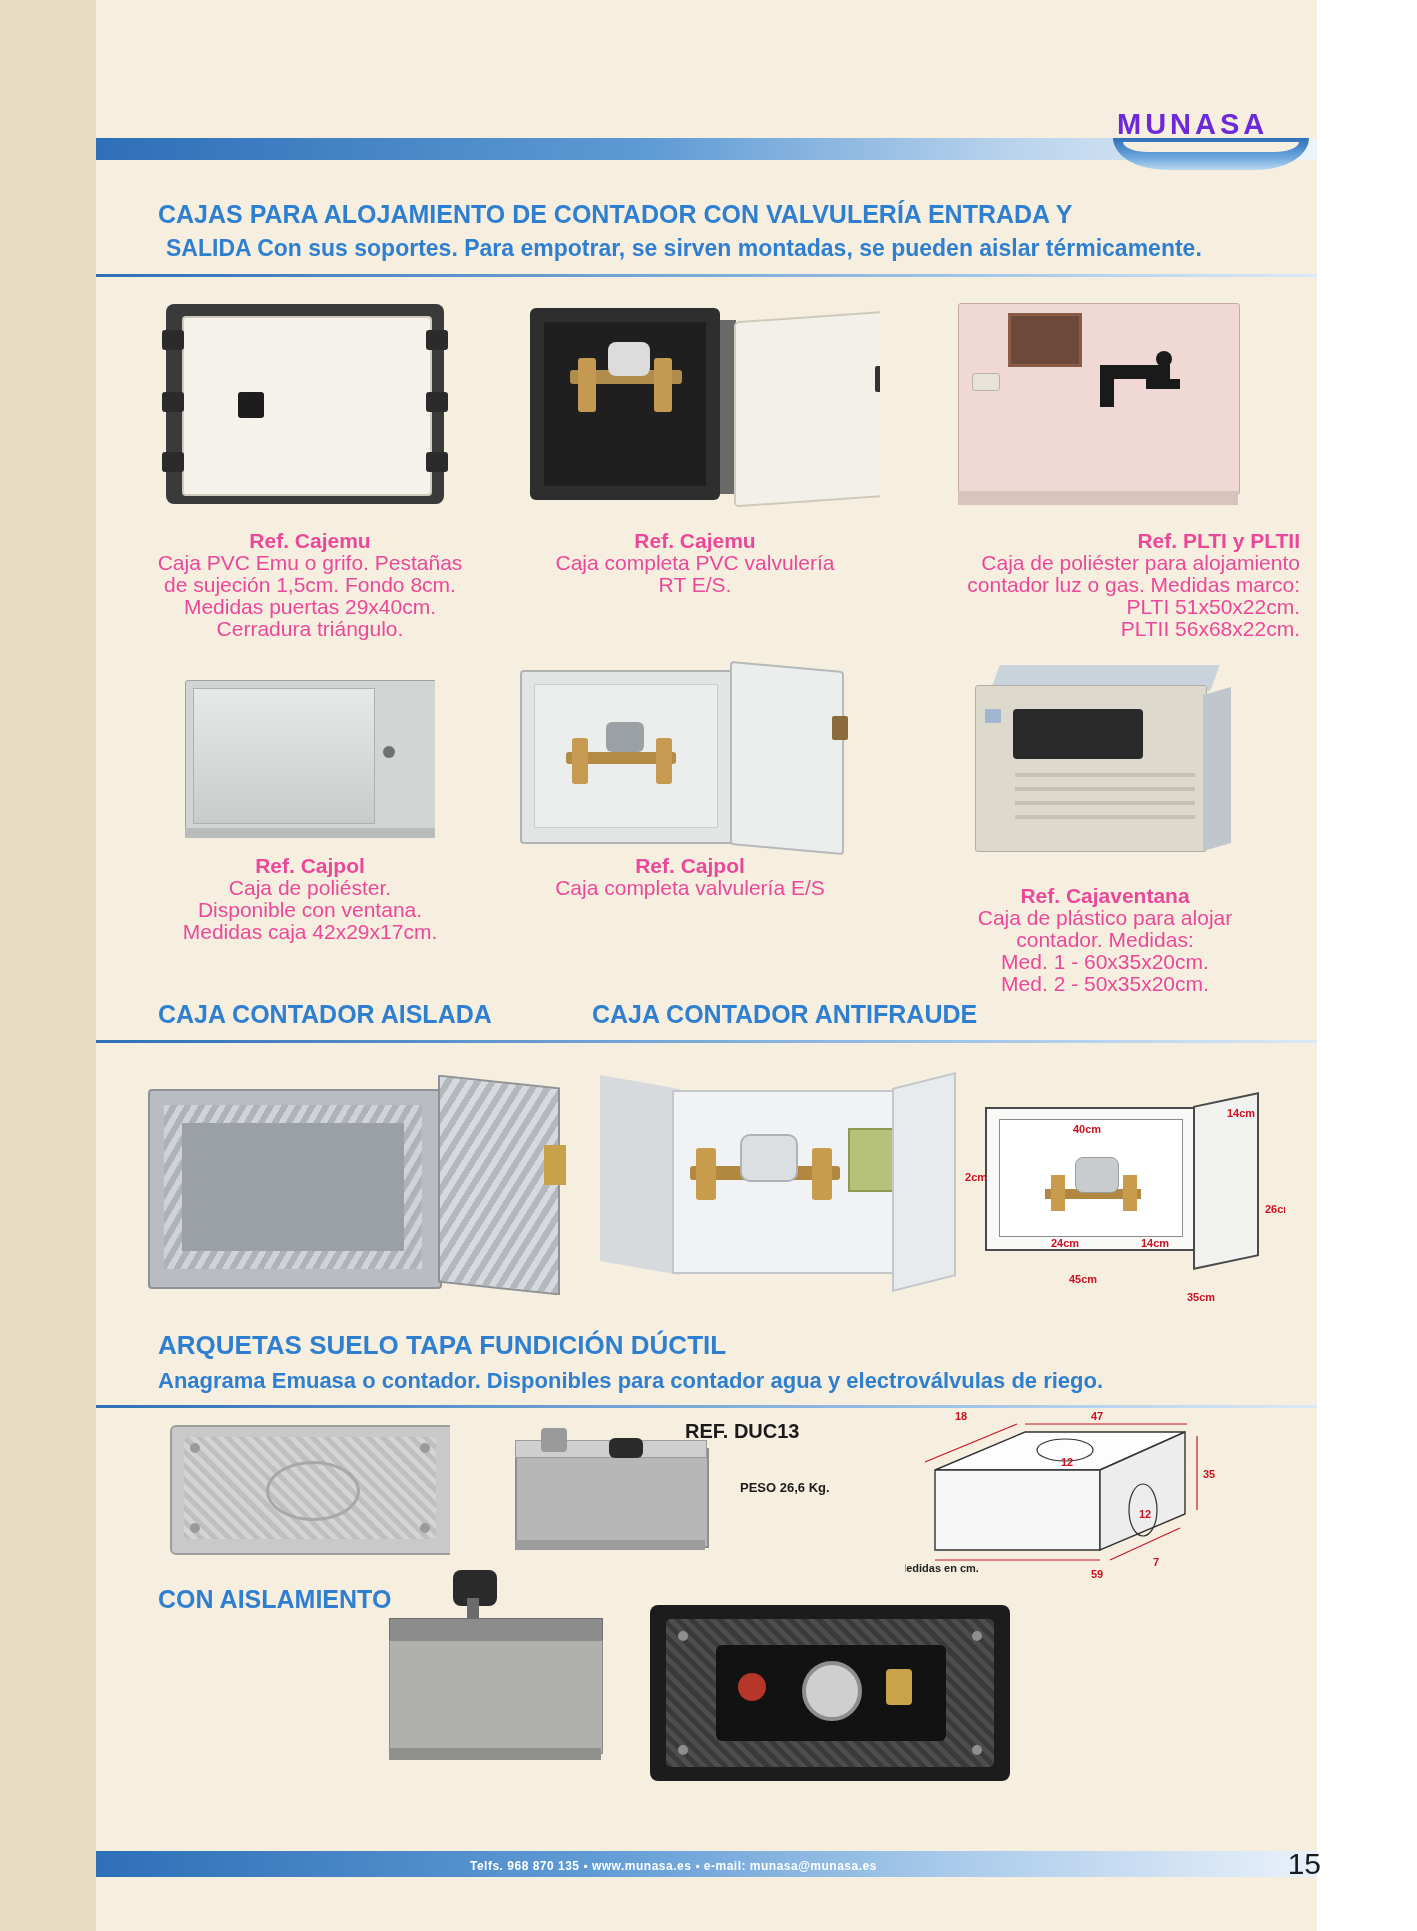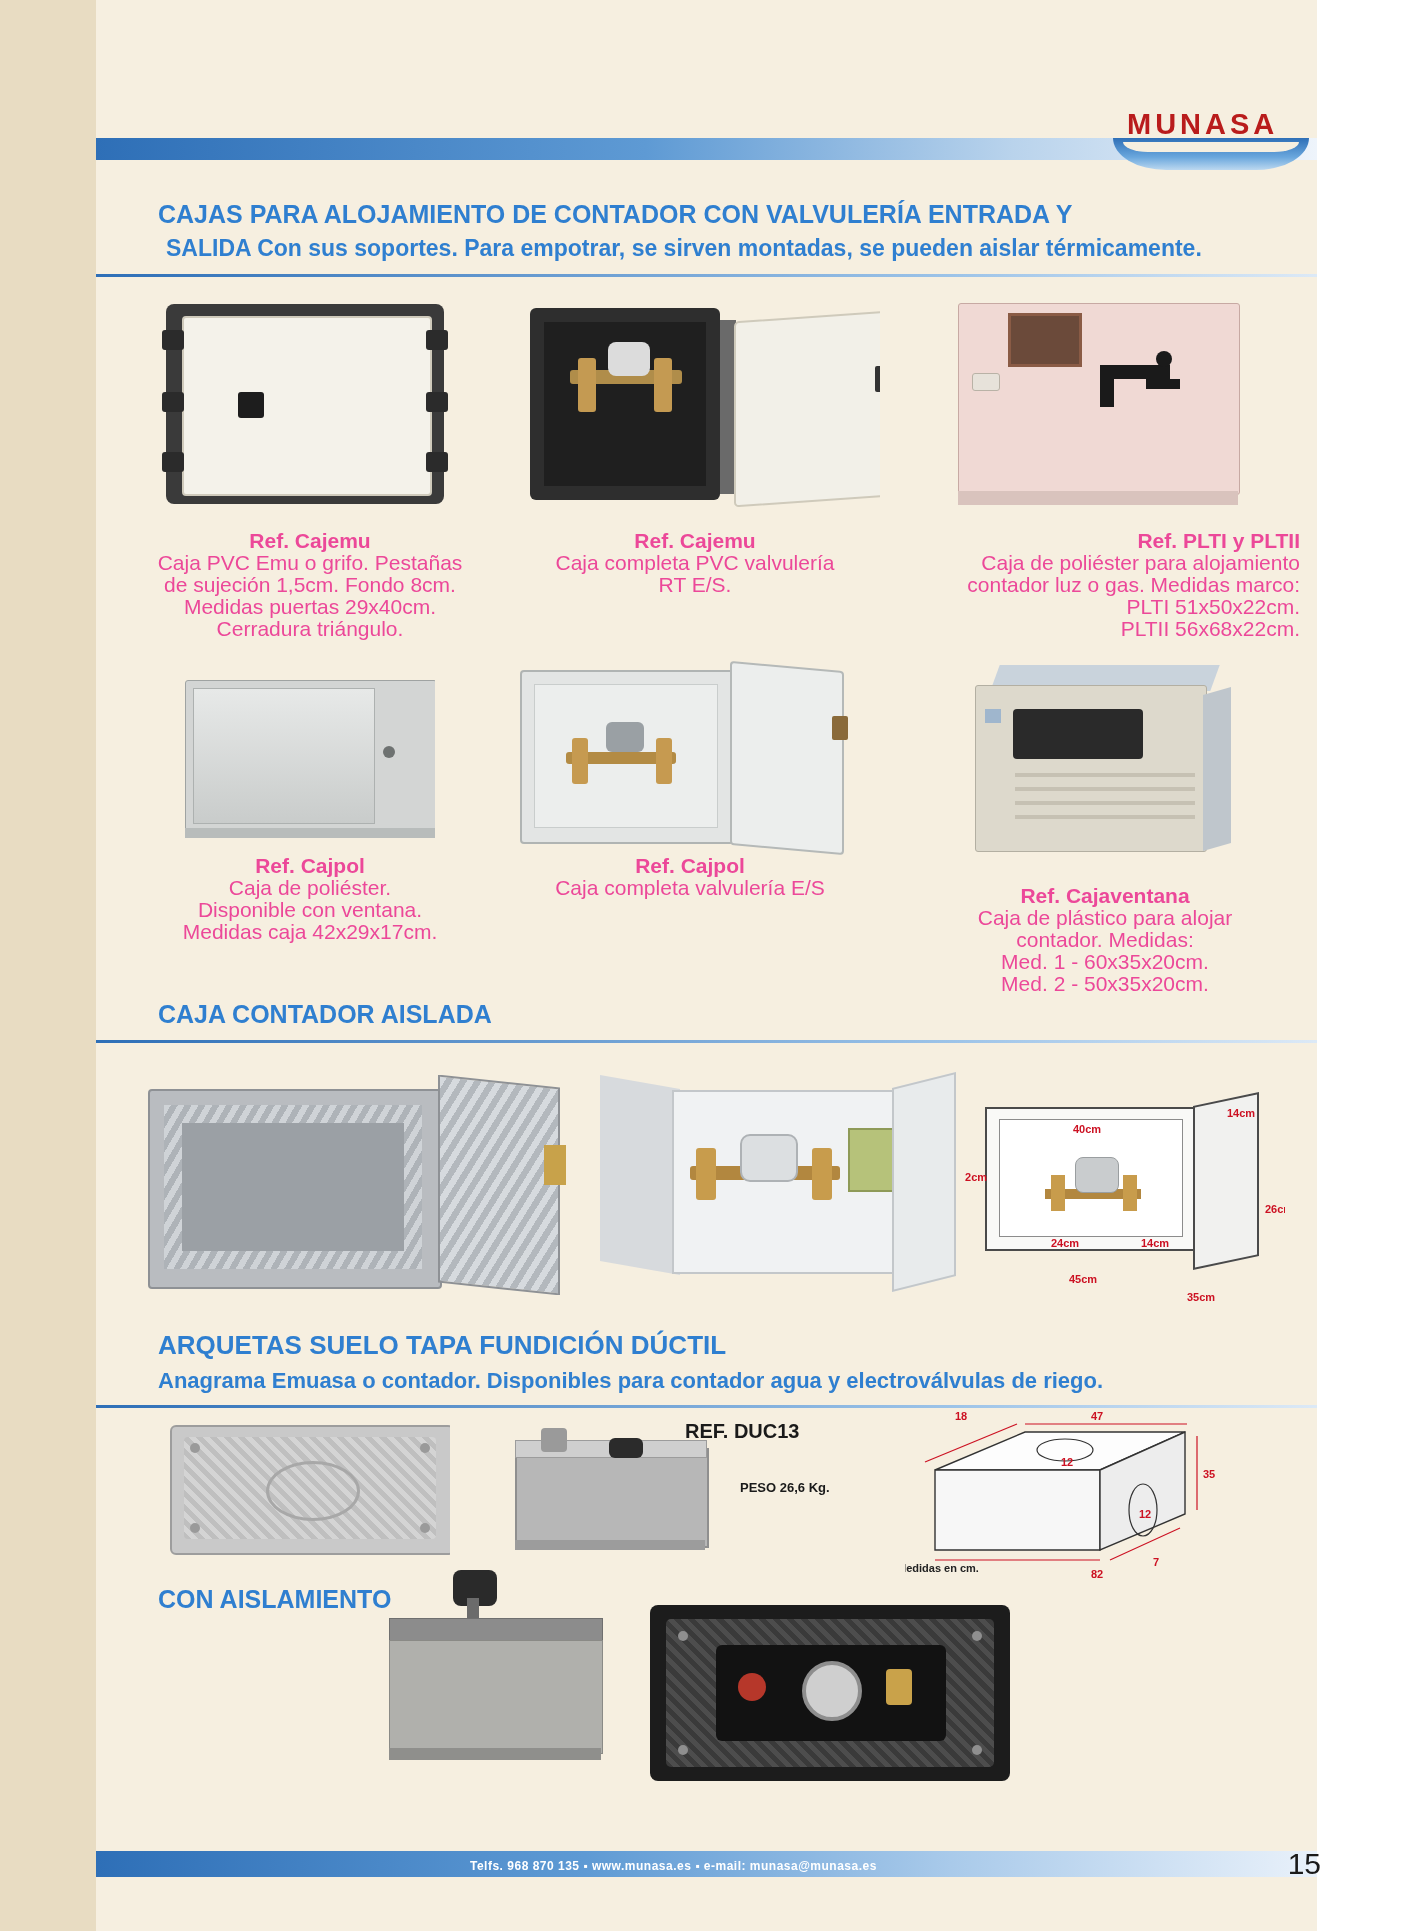--- a/index.html
+++ b/index.html
@@ -58,23 +58,22 @@
     top: 108px;
     width: 200px;
     height: 62px;
   }
   .logo-word {
     position: absolute;
     left: 0; top: 0;
     font-size: 29px;
     font-weight: bold;
     letter-spacing: 4px;
-    color: #b91c1c;
+    color: #6d28d9;
     font-family: "Liberation Sans", sans-serif;
-    margin-left: 10px;
   }
   .logo-swoosh {
     position: absolute;
     left: -4px;
     top: 30px;
     width: 196px;
     height: 32px;
     border-radius: 0 0 100px 100px / 0 0 60px 60px;
     background: linear-gradient(to bottom, #2e6fb7, #6aa7dd 60%, #bcd8f0);
   }
@@ -265,20 +264,21 @@
 
   <div class="cap" style="left:930px; top:885px; width:350px;">
     <b>Ref. Cajaventana</b><br>
     <span>Caja de plástico para alojar</span><br>
     <span>contador. Medidas:</span><br>
     <span>Med. 1 - 60x35x20cm.</span><br>
     <span>Med. 2 - 50x35x20cm.</span>
   </div>
 
   <div class="sec-title" style="left:158px; top:1000px; font-size:25px;">CAJA CONTADOR AISLADA</div>
+  <div class="sec-title" style="left:592px; top:1000px; font-size:25px;">CAJA CONTADOR ANTIFRAUDE</div>
   <div class="rule" style="left:96px; top:1040px; width:1221px;"></div>
 
   <div class="photo" style="left:148px; top:1075px; width:420px; height:220px;">
     <div style="position:absolute;left:0;top:14px;width:290px;height:196px;background:#b9bcc0;border:2px solid #8e9195;border-radius:4px;"></div>
     <div style="position:absolute;left:16px;top:30px;width:258px;height:164px;background:repeating-linear-gradient(120deg,#cfd3d7 0 6px,#aeb3b8 6px 12px);"></div>
     <div style="position:absolute;left:34px;top:48px;width:222px;height:128px;background:#9ba0a5;"></div>
     <div style="position:absolute;left:290px;top:6px;width:118px;height:204px;background:repeating-linear-gradient(120deg,#d6dade 0 6px,#b3b8bd 6px 12px);border:2px solid #8e9195;transform:skewY(6deg);"></div>
     <div style="position:absolute;left:396px;top:70px;width:22px;height:40px;background:#c8a24a;"></div>
   </div>
 
@@ -350,21 +350,21 @@
       <line x1="292" y1="26" x2="292" y2="100" stroke="#cc1122" stroke-width="1.2"></line>
       <line x1="30" y1="150" x2="195" y2="150" stroke="#cc1122" stroke-width="1.2"></line>
       <line x1="205" y1="150" x2="275" y2="118" stroke="#cc1122" stroke-width="1.2"></line>
     </svg>
     <div class="dim-red" style="left:50px; top:0px;">18</div>
     <div class="dim-red" style="left:186px; top:0px;">47</div>
     <div class="dim-red" style="left:156px; top:46px;">12</div>
     <div class="dim-red" style="left:298px; top:58px;">35</div>
     <div class="dim-red" style="left:234px; top:98px;">12</div>
     <div class="dim-red" style="left:248px; top:146px;">7</div>
-    <div class="dim-red" style="left:186px; top:158px;">82</div>
+    <div class="dim-red" style="left:186px; top:158px;">59</div>
     <div class="lbl" style="left:-8px; top:152px; font-size:11px; font-weight:bold;">Medidas en cm.</div>
   </div>
 
   <div class="sec-title" style="left:158px; top:1585px; font-size:25px;">CON AISLAMIENTO</div>
 
   <div class="photo" style="left:375px; top:1570px; width:250px; height:200px;">
     <div style="position:absolute;left:78px;top:0px;width:44px;height:36px;background:#2a2a2a;border-radius:8px;"></div>
     <div style="position:absolute;left:92px;top:28px;width:12px;height:22px;background:#6b6b6b;"></div>
     <div style="position:absolute;left:14px;top:48px;width:212px;height:26px;background:#8c8c8c;border:1px solid #6f6f6f;"></div>
     <div style="position:absolute;left:14px;top:70px;width:212px;height:112px;background:#b0b0ac;border:1px solid #8a8a86;"></div>

